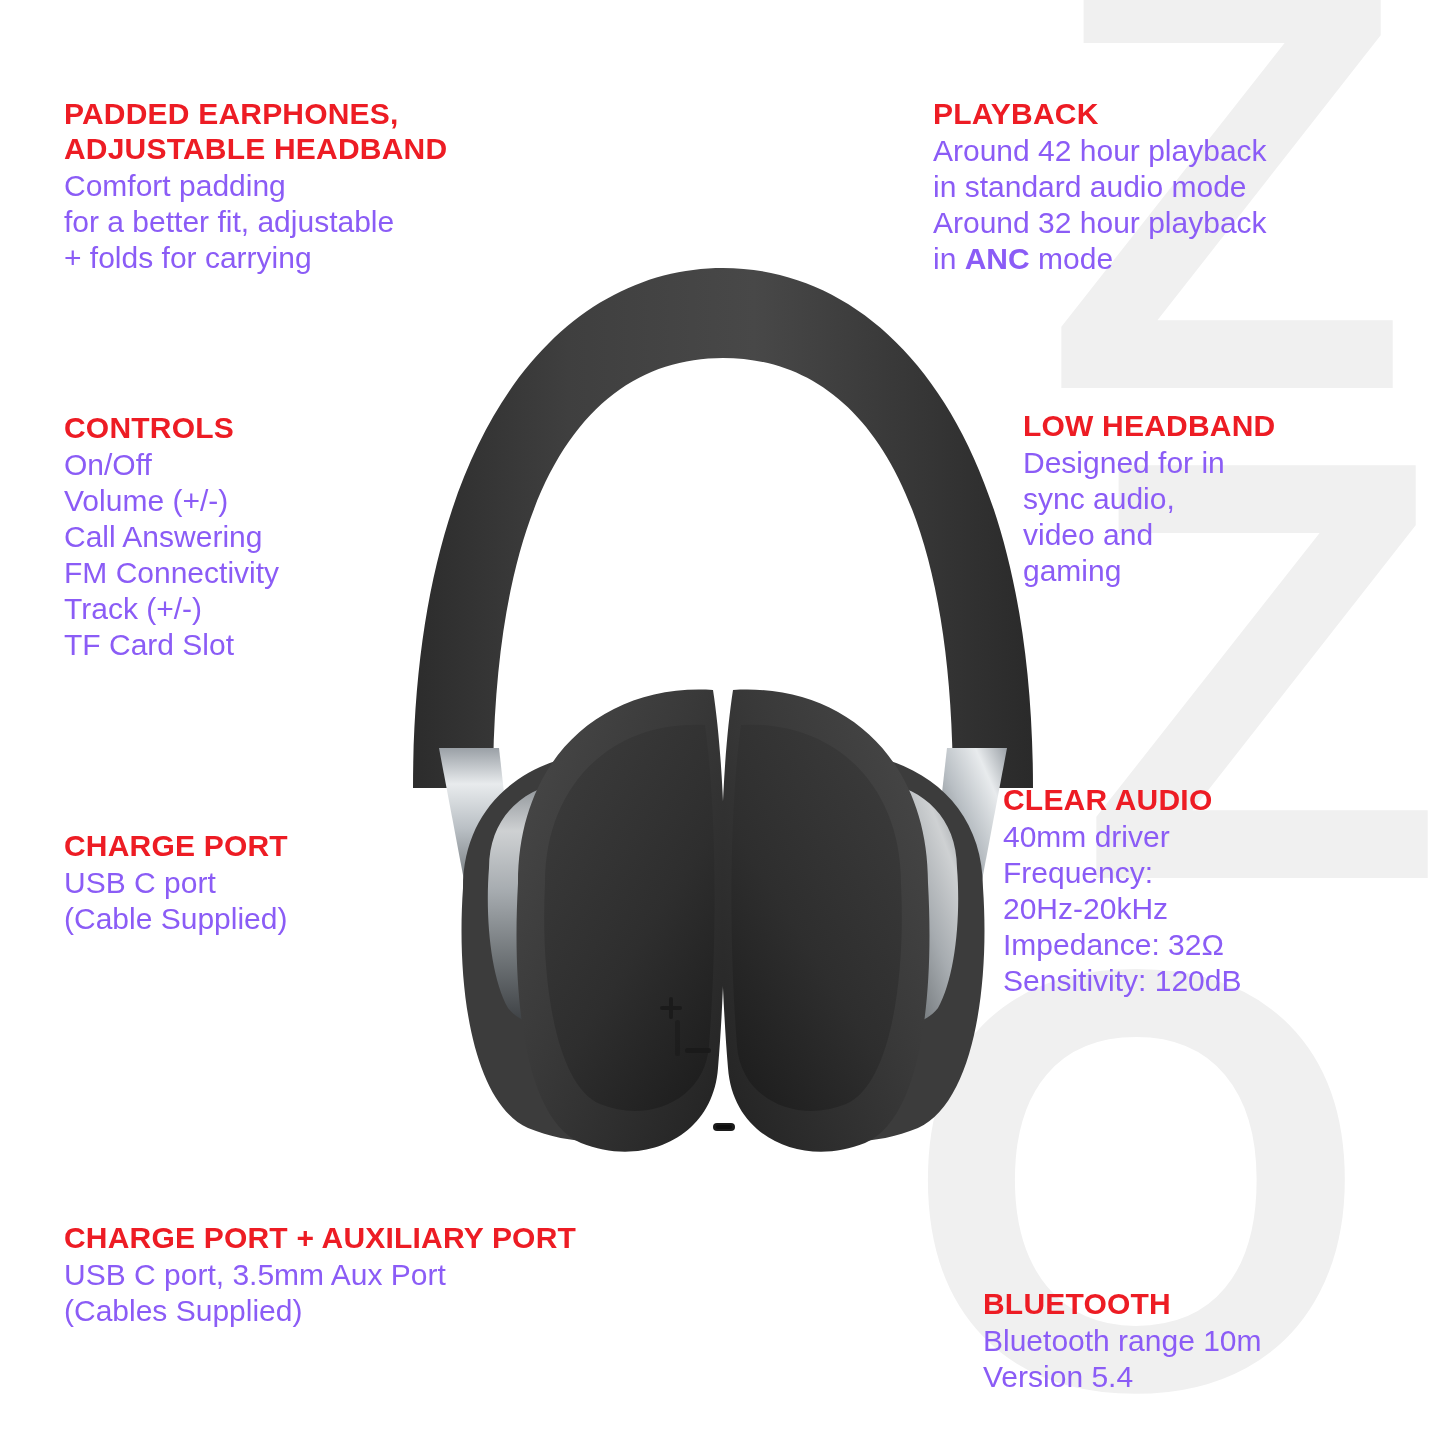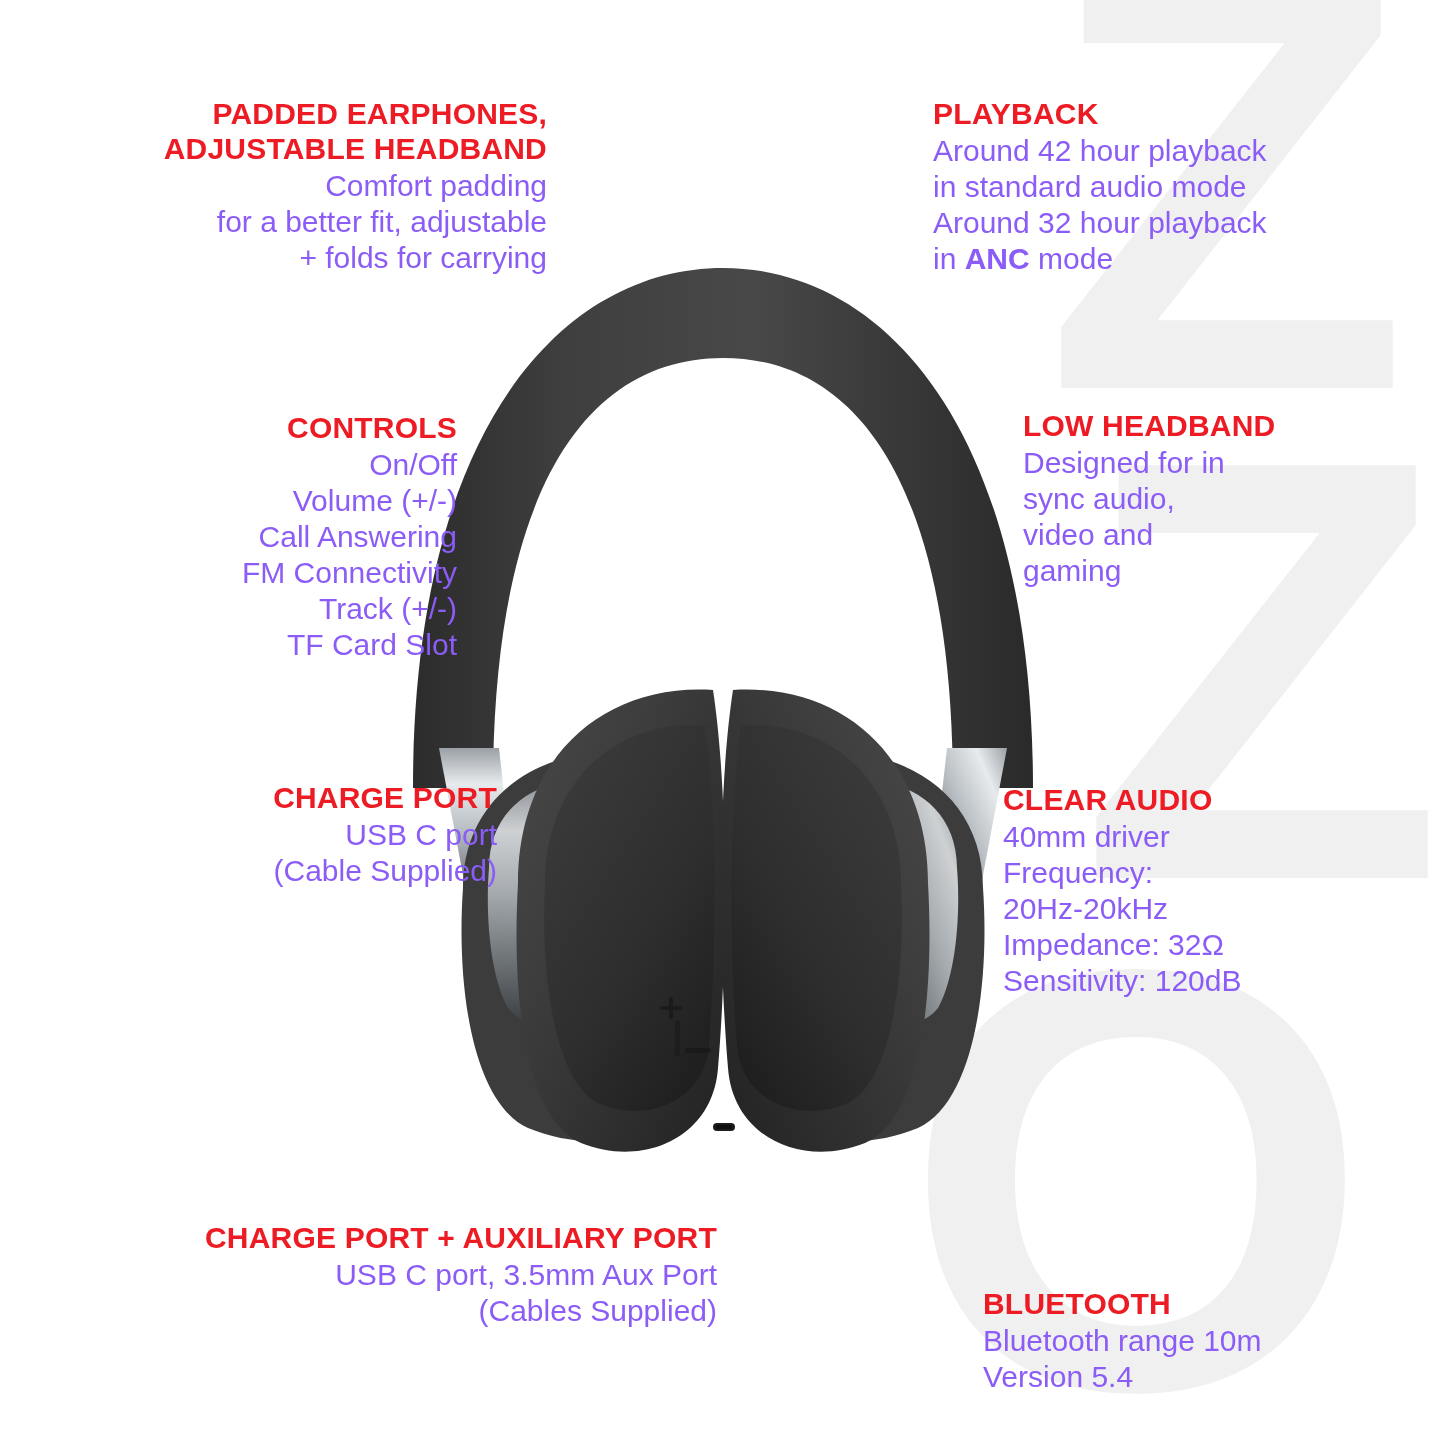--- a/index.html
+++ b/index.html
@@ -48,26 +48,26 @@
     line-height: 1.17;
   }
   .ann p {
     margin: 0;
     color: #8b5cf6;
     font-size: 30px;
     line-height: 1.2;
     font-weight: 400;
   }
   .ann .line { display: block; white-space: pre; }
-  .ann.left  { text-align: right; margin-left: 13px; }
+  .ann.left  { text-align: left; }
   .ann.right { }
 
   .ann-padded   { left: 64px;  top: 96px;  width: 470px; }
   .ann-controls { left: 64px;  top: 410px; width: 380px; }
-  .ann-charge   { left: 64px;  top: 780px; width: 420px; }
+  .ann-charge   { left: 64px;  top: 828px; width: 420px; }
   .ann-chargeaux{ left: 64px;  top: 1220px;width: 640px; }
 
   .ann-playback { right: 42px; top: 96px;  width: 470px; }
   .ann-latency  { right: 42px; top: 408px; width: 380px; }
   .ann-clear    { right: 42px; top: 782px; width: 400px; }
   .ann-bluetooth{ right: 42px; top: 1286px;width: 420px; }
 
   .bold { font-weight: 700; }
 
   

